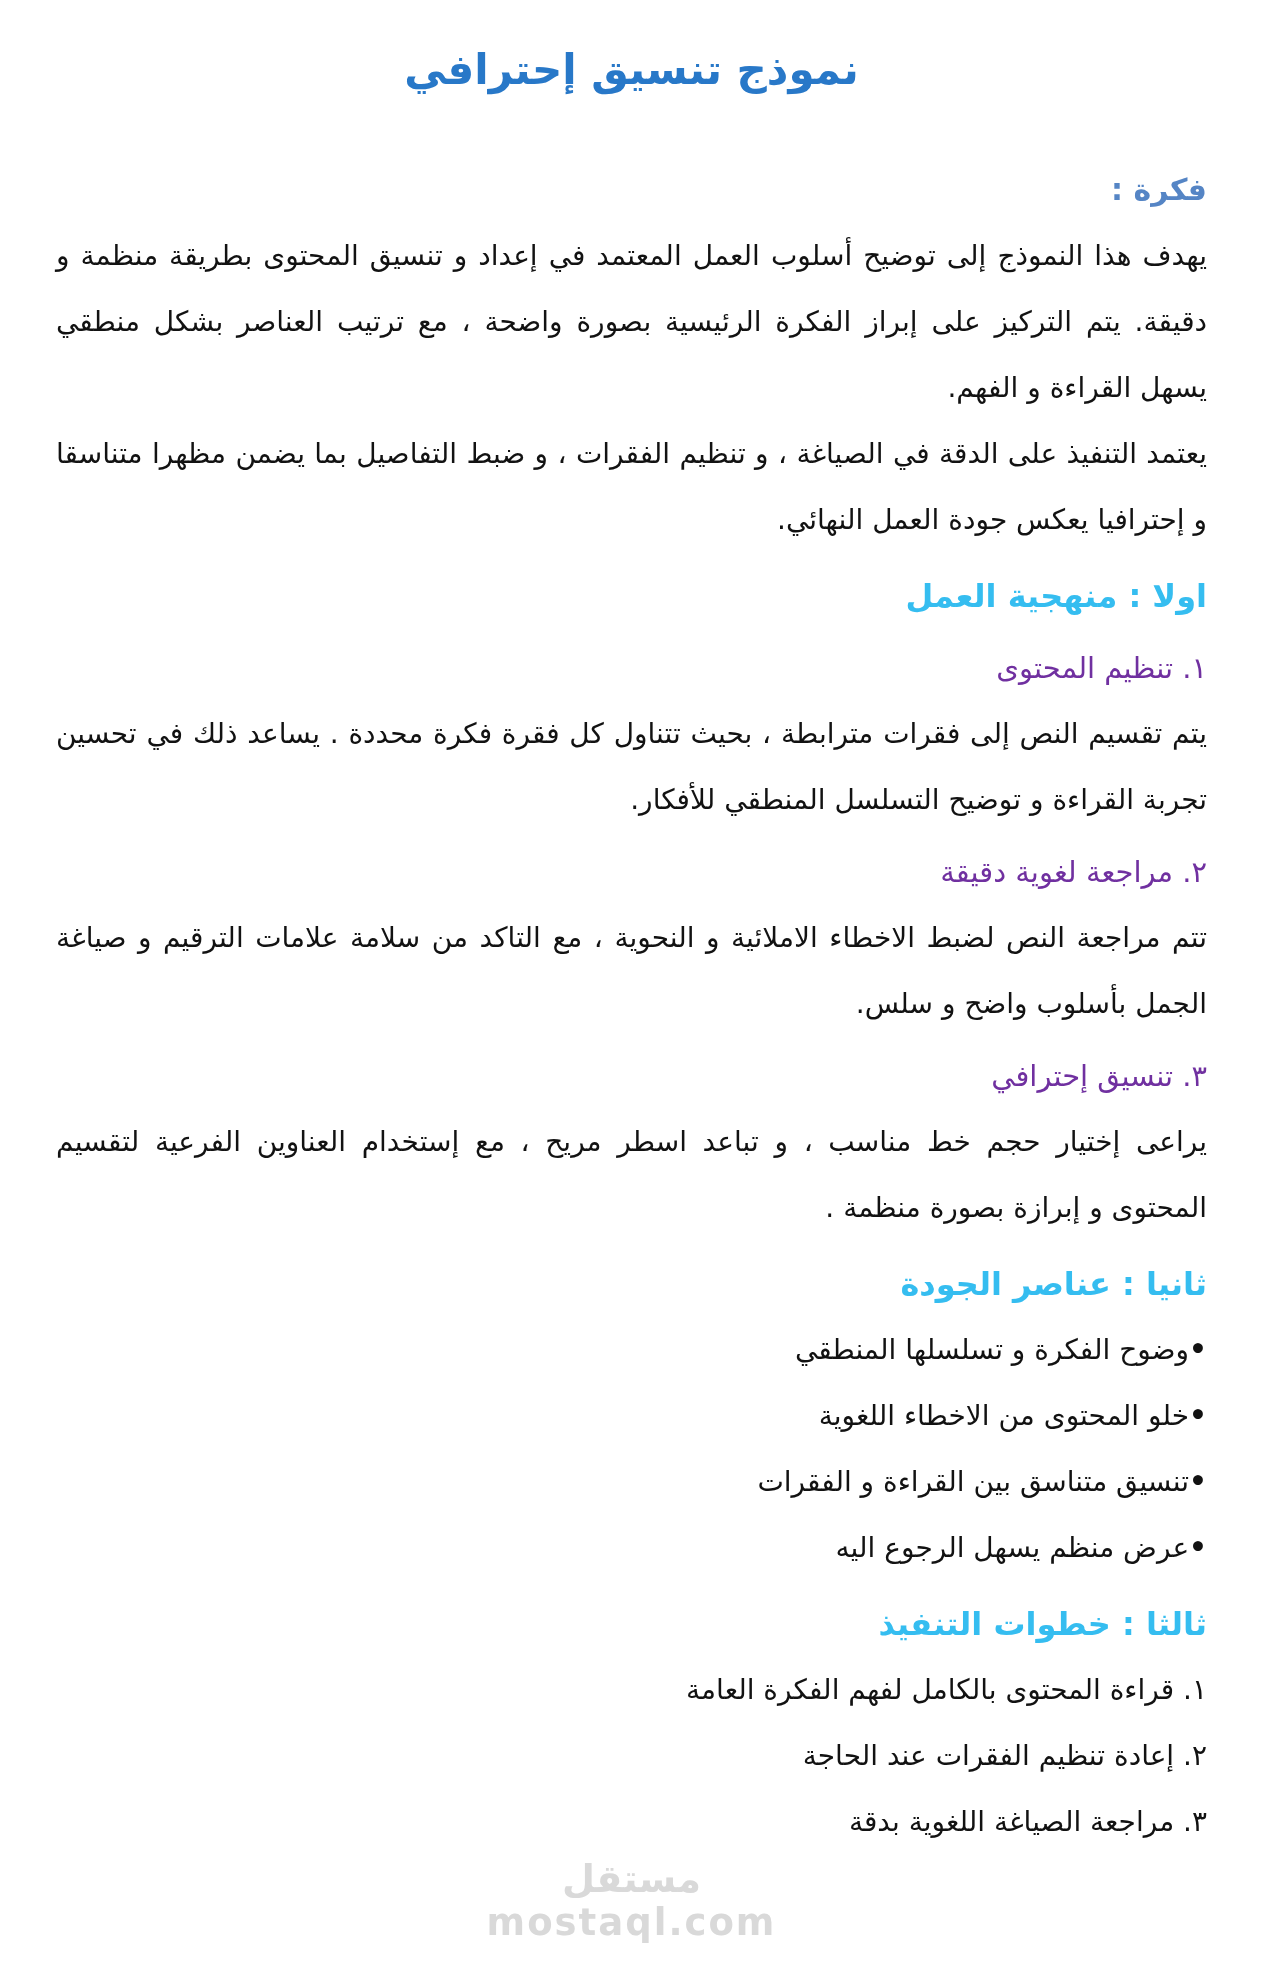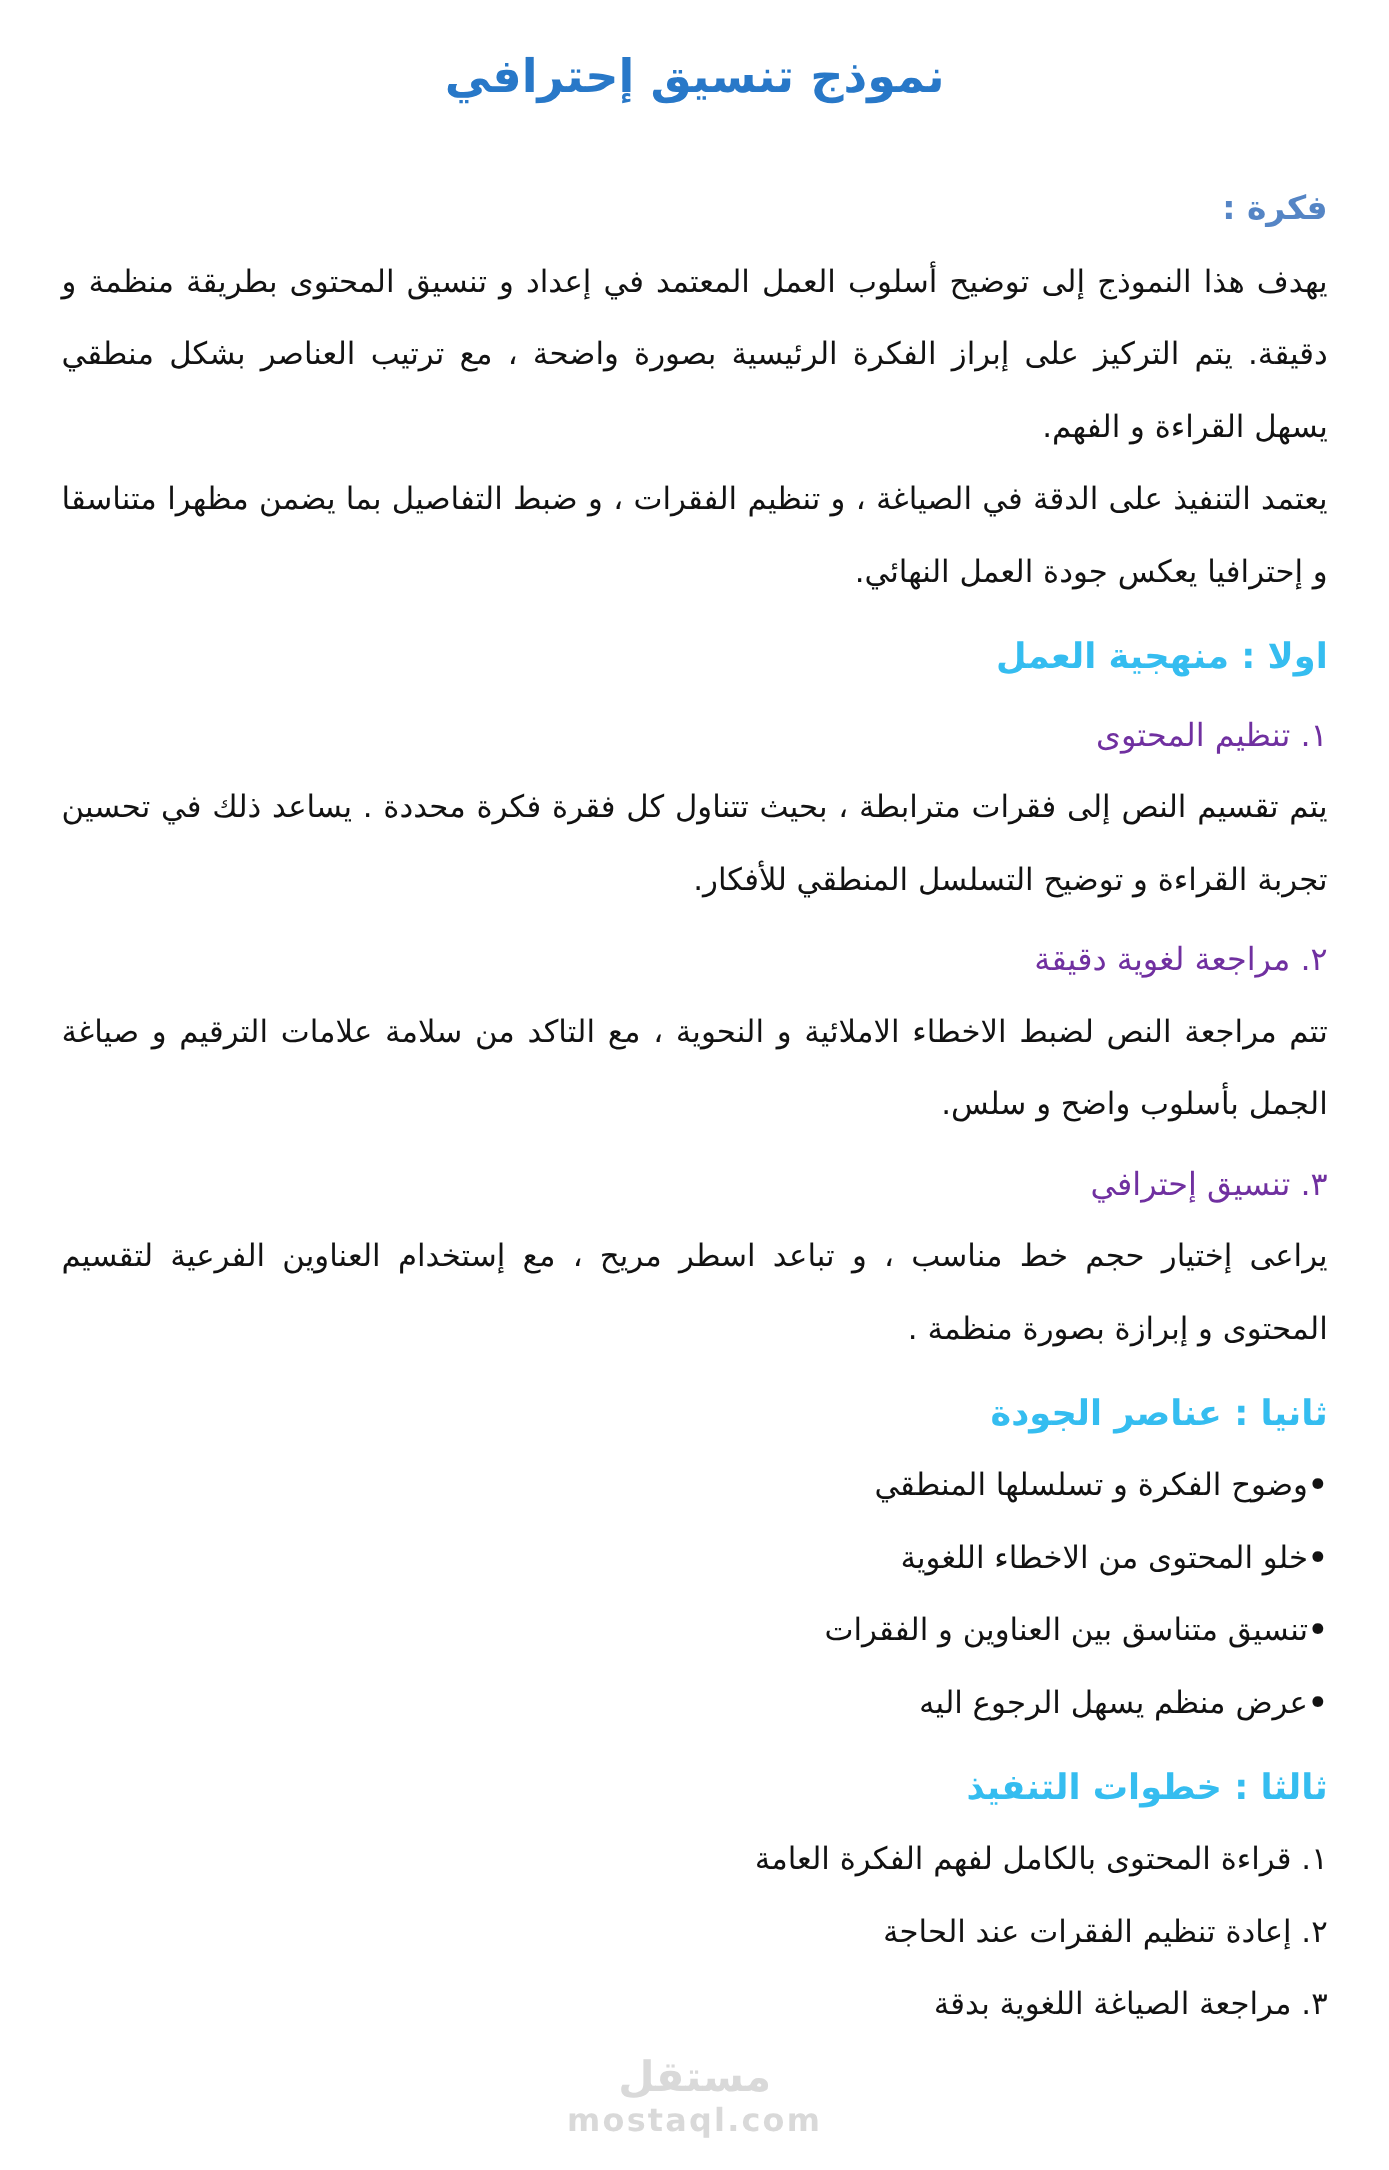--- a/index.html
+++ b/index.html
@@ -94,21 +94,21 @@
     direction: ltr;
     user-select: none;
   }
   .watermark .wm-logo {
     font-size: 38px;
     font-weight: bold;
     color: #d9d9d9;
     line-height: 1.1;
   }
   .watermark .wm-domain {
-    font-size: 29px;
+    font-size: 37px;
     font-weight: bold;
     color: #d9d9d9;
     letter-spacing: 2px;
     line-height: 1.2;
   }
 </style>
 </head>
 <body>
 
 <div class="page">
@@ -128,21 +128,21 @@
     <h3 class="h-sub">٢. مراجعة لغوية دقيقة</h3>
     <p class="para">تتم مراجعة النص لضبط الاخطاء الاملائية و النحوية ، مع التاكد من سلامة علامات الترقيم و صياغة الجمل بأسلوب واضح و سلس.</p>
 
     <h3 class="h-sub">٣. تنسيق إحترافي</h3>
     <p class="para">يراعى إختيار حجم خط مناسب ، و تباعد اسطر مريح ، مع إستخدام العناوين الفرعية لتقسيم المحتوى و إبرازة بصورة منظمة .</p>
 
     <h2 class="h-section">ثانيا : عناصر الجودة</h2>
     <ul class="bullet-list">
       <li>وضوح الفكرة و تسلسلها المنطقي</li>
       <li>خلو المحتوى من الاخطاء اللغوية</li>
-      <li>تنسيق متناسق بين العناوين و الفقرات</li>
+      <li>تنسيق متناسق بين القراءة و الفقرات</li>
       <li>عرض منظم يسهل الرجوع اليه</li>
     </ul>
 
     <h2 class="h-section">ثالثا : خطوات التنفيذ</h2>
     <div class="steps-list">
       <div>١. قراءة المحتوى بالكامل لفهم الفكرة العامة</div>
       <div>٢. إعادة تنظيم الفقرات عند الحاجة</div>
       <div>٣. مراجعة الصياغة اللغوية بدقة</div>
     </div>
 

